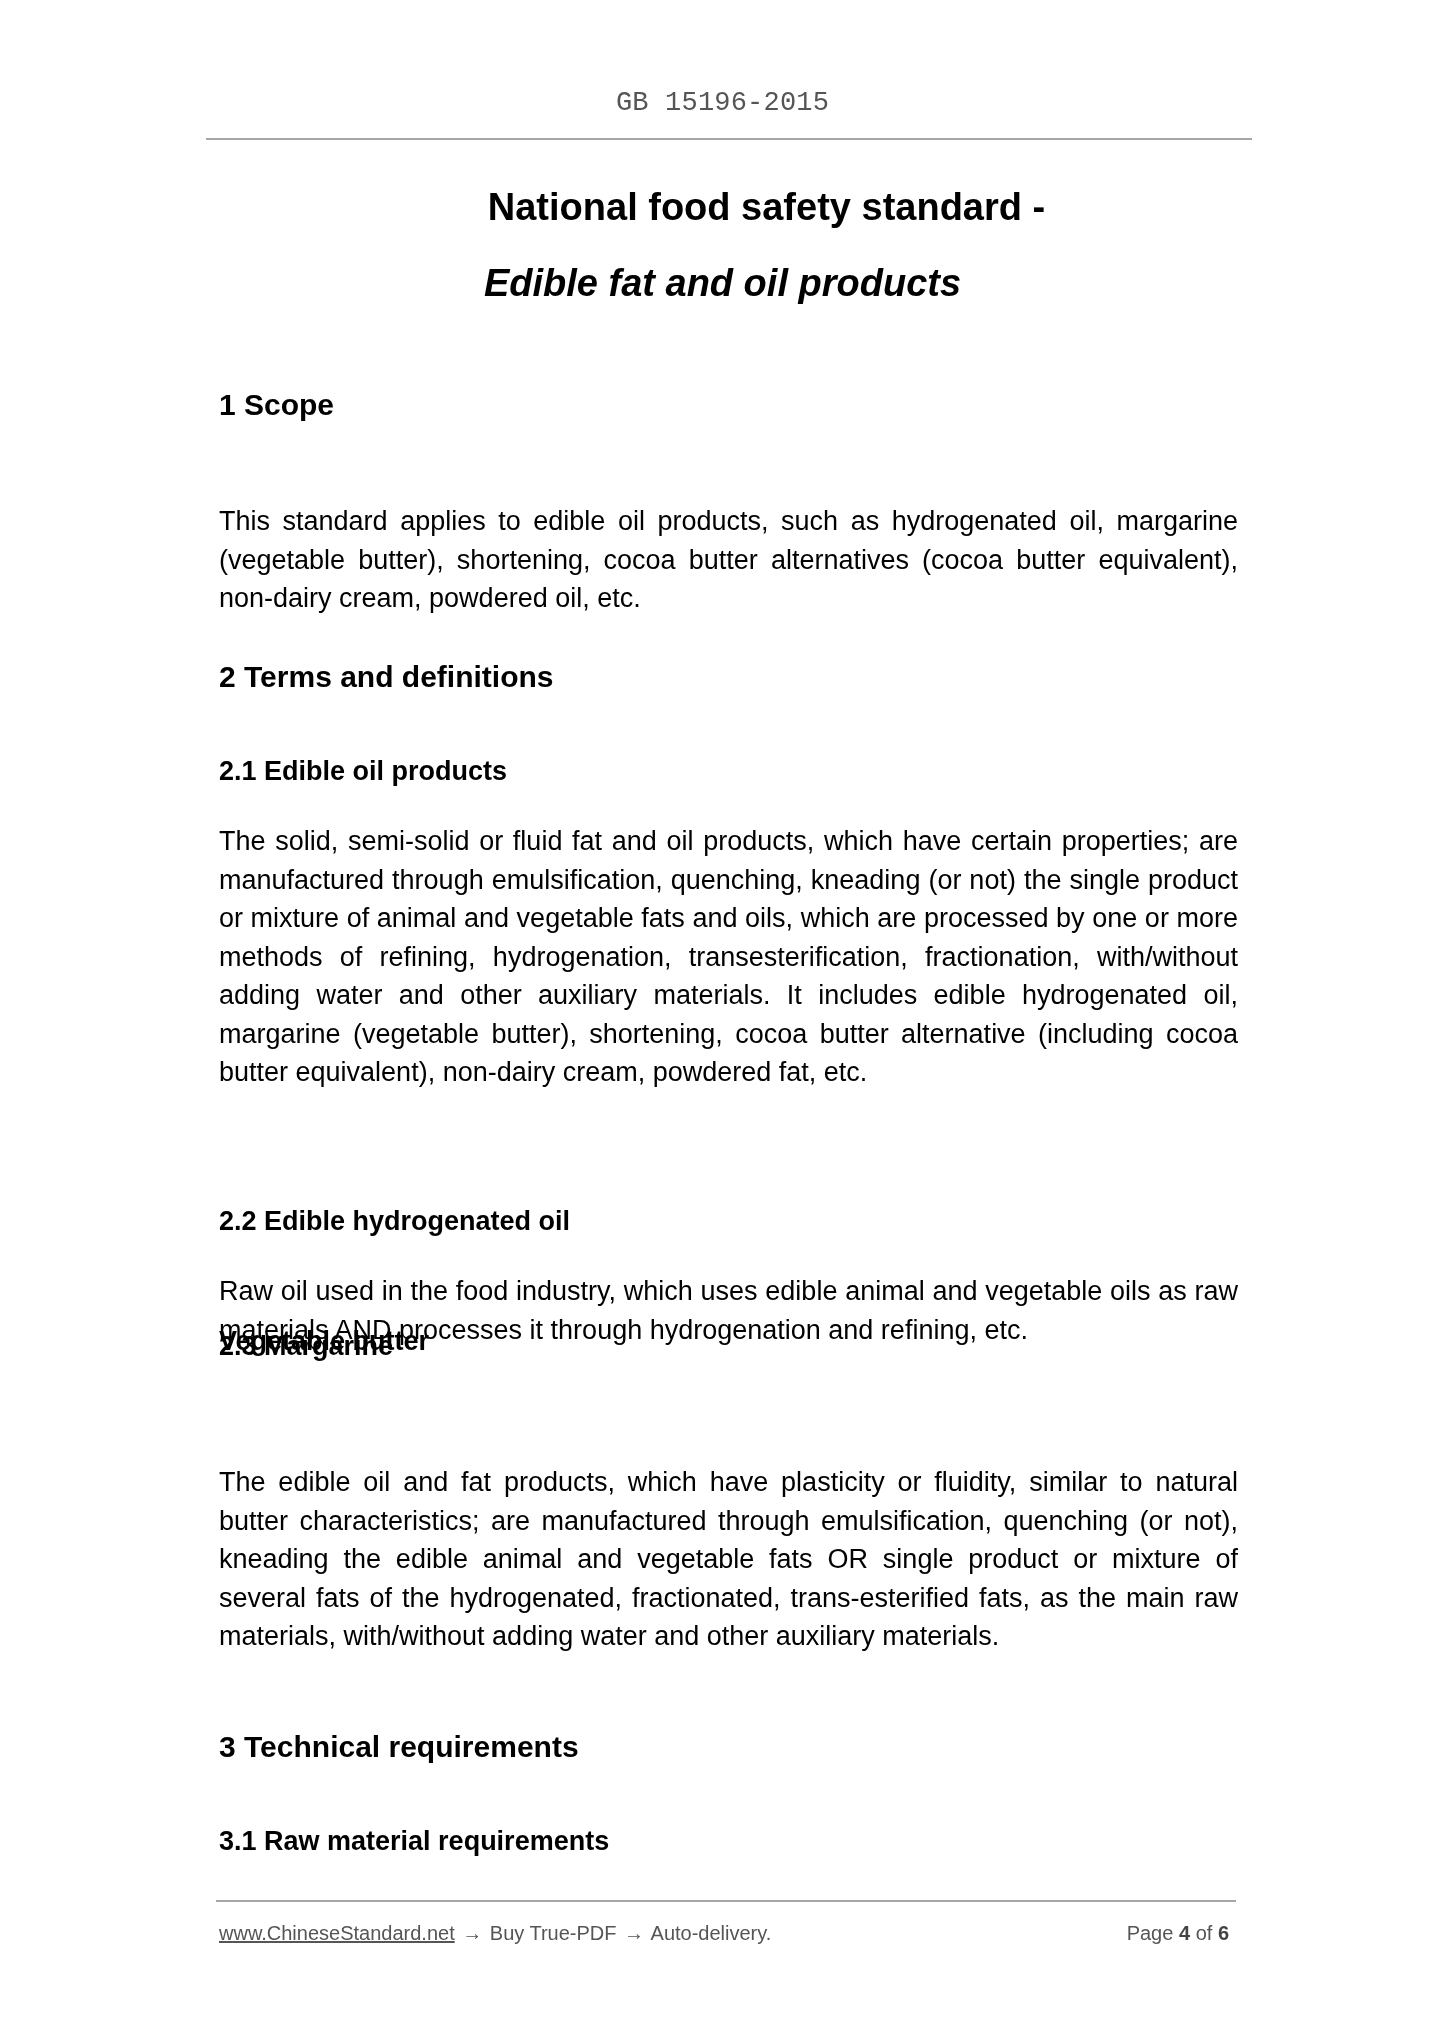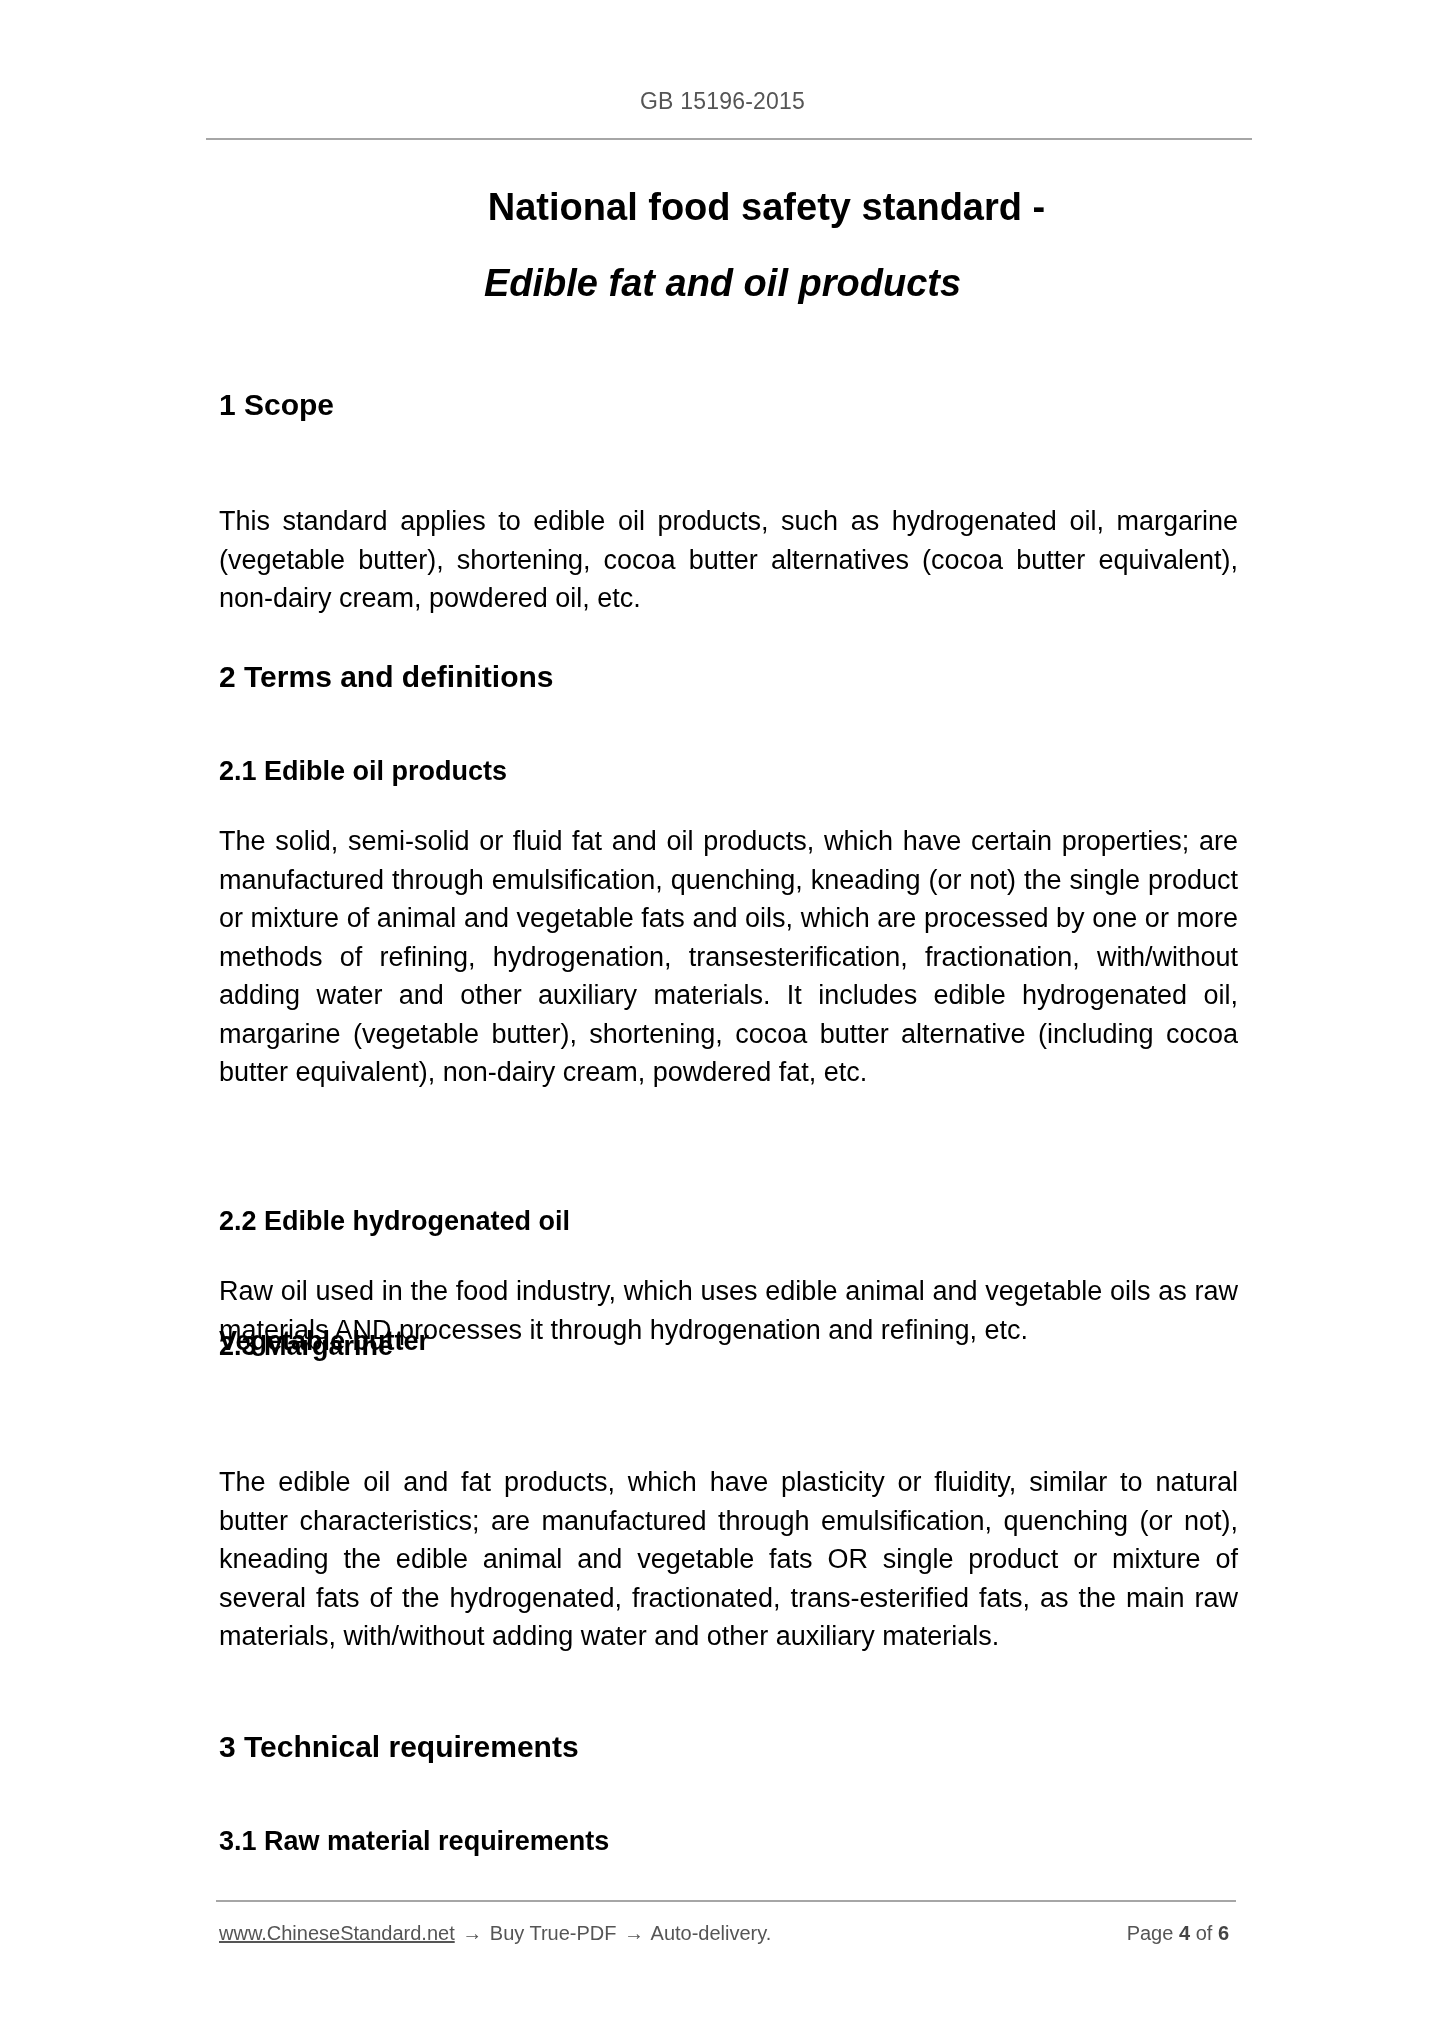--- a/index.html
+++ b/index.html
@@ -14,23 +14,24 @@
       font-family: "Liberation Sans", sans-serif;
       color: #000000;
       overflow: hidden;
     }
     .page-header {
       position: absolute;
       top: 88px;
       left: 0;
       width: 1445px;
       text-align: center;
-      font-size: 23px;
+      font-size: 27px;
       color: #555555;
       letter-spacing: 0.2px;
+      font-family: Liberation Mono, monospace;
     }
     .header-rule {
       position: absolute;
       top: 138px;
       left: 206px;
       width: 1046px;
       height: 0;
       border-top: 2px solid #a6a6a6;
     }
     .doc-title {

